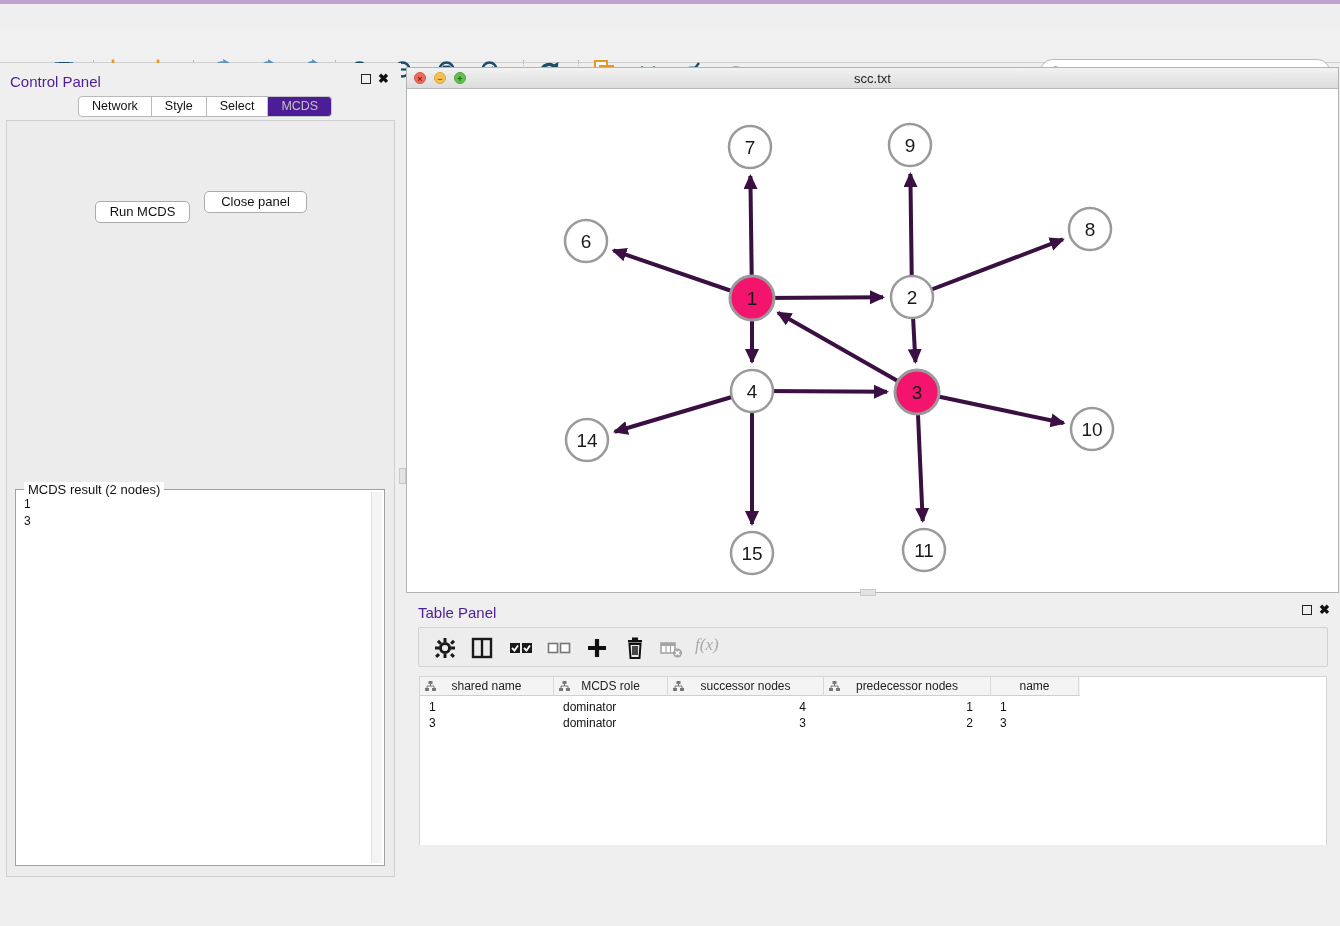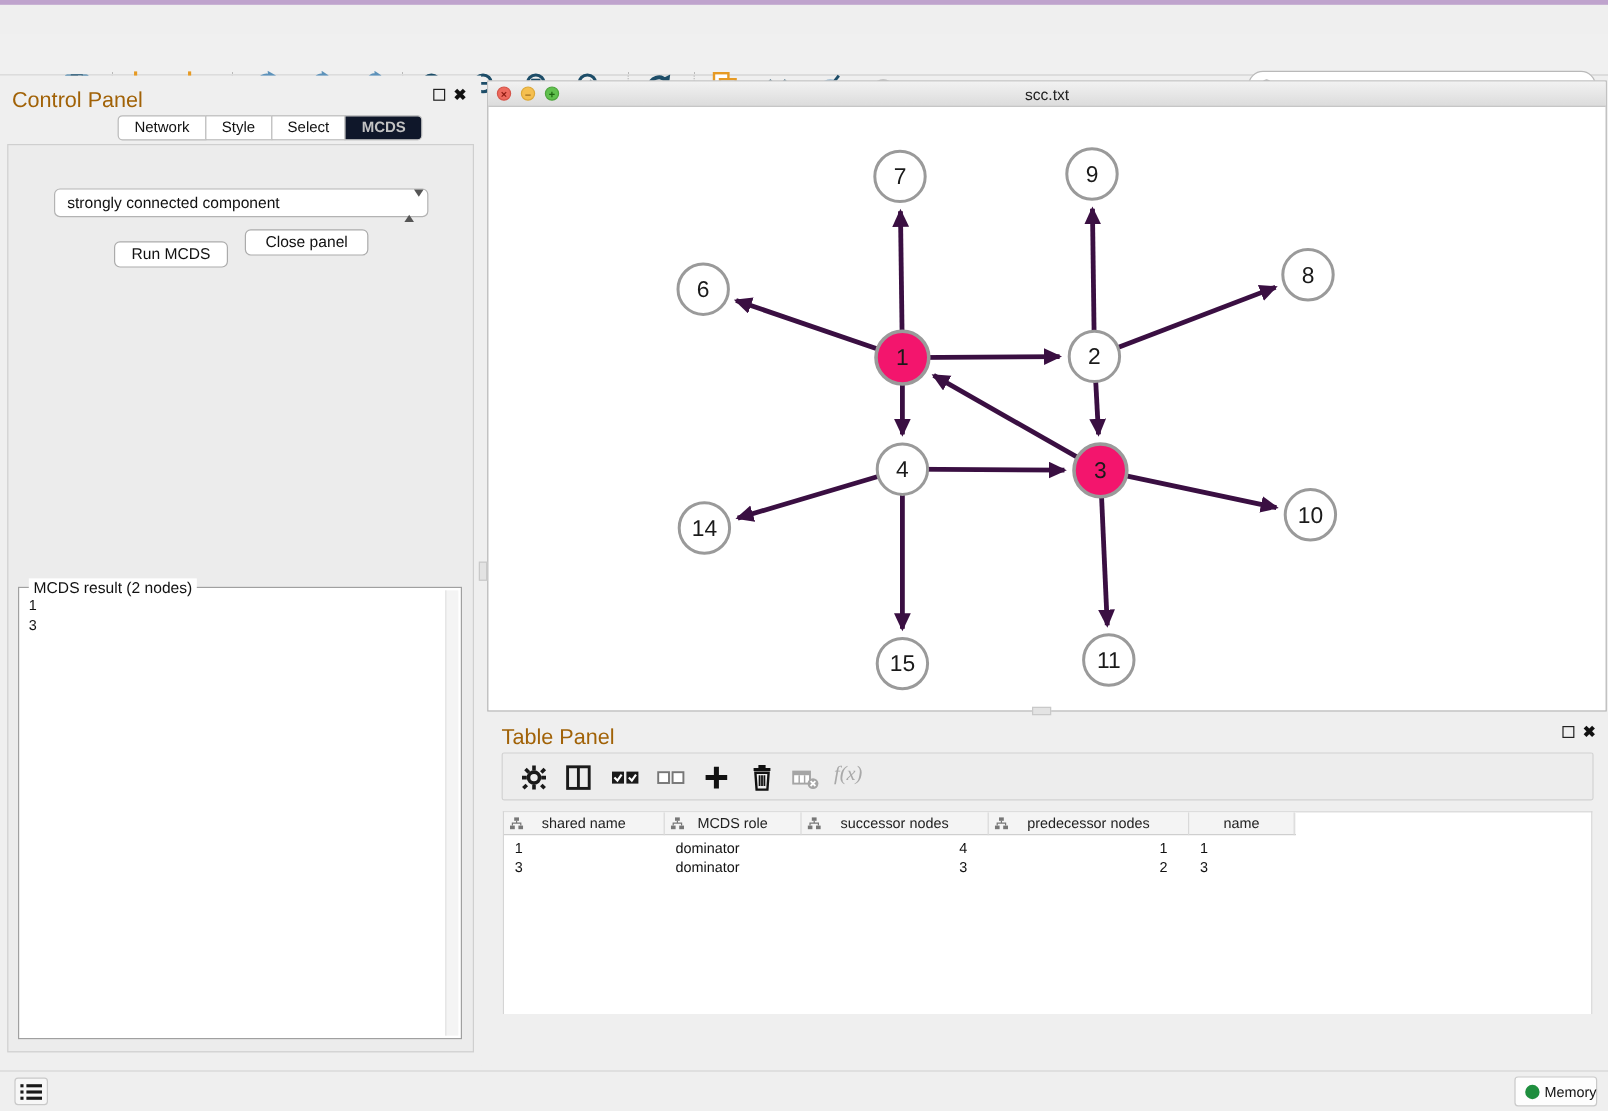--- a/index.html
+++ b/index.html
@@ -18,28 +18,28 @@
   
   .toolbar { left:0; top:28px; width:1340px; height:35px; background:#f0f0f0; border-bottom:1px solid #cfcfcf; }
   .ticon { position:absolute; top:31px; width:26px; height:26px; cursor:default; }
   .tsep { position:absolute; top:32px; height:24px; border-left:1px dotted #b9b9b9; }
   .searchbox { position:absolute; left:1040px; top:31px; width:290px; height:25px; background:#fff; border:1px solid #b9b9b9; border-radius:13px; }
   .searchbox svg { position:absolute; left:8px; top:5px; }
   .searchbox input { position:absolute; left:28px; top:2px; width:250px; height:19px; border:none; outline:none; font-size:12px; background:transparent; }
 
   
   .cpanel { left:0; top:63px; width:401px; height:825px; background:#efefef; }
-  .panel-title { font-size:18px; color:#a16207; }
+  .panel-title { font-size:15px; color:#4c1d95; }
   .mini-float { position:absolute; width:10px; height:10px; border:1.5px solid #222; }
   .mini-close { position:absolute; font-size:13px; font-weight:bold; color:#111; line-height:11px; }
-  .tabsrow { position:absolute; display:flex;margin-left:20px; }
+  .tabsrow { position:absolute; display:flex; }
   .tab { height:21px; line-height:19px; padding:0 13px; background:#fff; border:1px solid #b9b9b9; margin-left:-1px; font-size:12.5px; color:#111; white-space:nowrap; }
   .tab:first-child { border-radius:4px 0 0 4px; margin-left:0; }
   .tab:last-child { border-radius:0 4px 4px 0; }
-  .tab.sel-dis { background:#0f172a; color:#c2c2c2; border-color:#c6c6c6;font-weight:bold; }
+  .tab.sel-dis { background:#4c1d95; color:#c2c2c2; border-color:#c6c6c6; }
   .cp-content { position:absolute; left:6px; top:120px; width:389px; height:757px; background:#ececec; border:1px solid #cfcfcf; }
   .opt-label { position:absolute; left:0; top:16px; width:100%; text-align:center; font-size:13px; color:#111; }
   .dropdown { position:absolute; left:38px; top:36px; width:312px; height:24px; background:#fff; border:1px solid #b3b3b3; border-radius:5px; font-size:13px; color:#111; line-height:22px; padding-left:10px; }
   .dd-stepper { position:absolute; right:6px; top:3px; width:13px; height:17px; }
   .dd-stepper .up { width:0; height:0; border-left:4.5px solid transparent; border-right:4.5px solid transparent; border-bottom:6px solid #555; margin:1px auto 2px; }
   .dd-stepper .dn { width:0; height:0; border-left:4.5px solid transparent; border-right:4.5px solid transparent; border-top:6px solid #555; margin:0 auto; }
   .cbtn { position:absolute; height:22px; background:#fff; border:1px solid #ababab; border-radius:5px; font-size:13px; color:#111; text-align:center; line-height:20px; }
   .result-box { position:absolute; left:8px; top:368px; width:370px; height:377px; background:#fff; border:1px solid #a0a0a0; }
   .result-legend { position:absolute; left:8px; top:-8px; background:#fff; padding:0 4px; font-size:13px; color:#111; }
   .result-lines { position:absolute; left:8px; top:6px; font-size:12px; color:#111; line-height:17px; }
@@ -254,24 +254,20 @@
     <div class="abs panel-title" style="left:10px; top:10px;">Control Panel</div>
     <div class="mini-float" style="left:361px; top:11px;"></div>
     <div class="mini-close" style="left:378px; top:10px;">✖</div>
     <div class="tabsrow" style="left:78px; top:33px;" id="control-tabs">
         <span class="tab">Network</span>
         <span class="tab">Style</span>
         <span class="tab">Select</span>
         <span class="tab sel-dis">MCDS</span>
       </div>
     <div class="cp-content" style="top:57px; height:757px;">
-      <div class="dropdown">
-        <span>strongly connected component</span>
-        <span class="dd-stepper"><span class="up"></span><span class="dn"></span></span>
-      </div>
       <div class="cbtn" style="left:88px; top:80px; width:95px;">Run MCDS</div>
       <div class="cbtn" style="left:197px; top:70px; width:103px;">Close panel</div>
       <div class="result-box">
         <div class="result-legend">MCDS result (2 nodes)</div>
         <div class="result-lines" id="result-lines">
             <div>1</div>
             <div>3</div>
           </div>
         <div class="result-scroll"></div>
       </div>
@@ -471,32 +467,14 @@
             <div class="td" style="left: 134px; width: 114px; padding-left: 9px;">dominator</div>
             <div class="td" style="left: 248px; width: 156px; text-align: right; padding-right: 18px;">3</div>
             <div class="td" style="left: 404px; width: 167px; text-align: right; padding-right: 18px;">2</div>
             <div class="td" style="left: 571px; width: 88px; padding-left: 9px;">3</div>
           </div>
         </div>
     </div>
 
   </div>
 
-  <div class="abs statusbar">
-    <div class="listbtn">
-      <svg width="20" height="16" viewBox="0 0 20 16" style="margin:3px 0 0 3px;">
-          <g fill="#1a1a1a">
-            <rect x="1" y="1.5" width="2.6" height="2.6"></rect>
-            <rect x="6" y="1.5" width="13" height="2.6"></rect>
-            <rect x="1" y="6.7" width="2.6" height="2.6"></rect>
-            <rect x="6" y="6.7" width="13" height="2.6"></rect>
-            <rect x="1" y="11.9" width="2.6" height="2.6"></rect>
-            <rect x="6" y="11.9" width="13" height="2.6"></rect>
-          </g>
-        </svg>
-    </div>
-    <div class="membtn">
-      <span class="dot"></span>
-      <span class="lbl">Memory</span>
-    </div>
-  </div>
 
 </div>
 
 </body></html>

